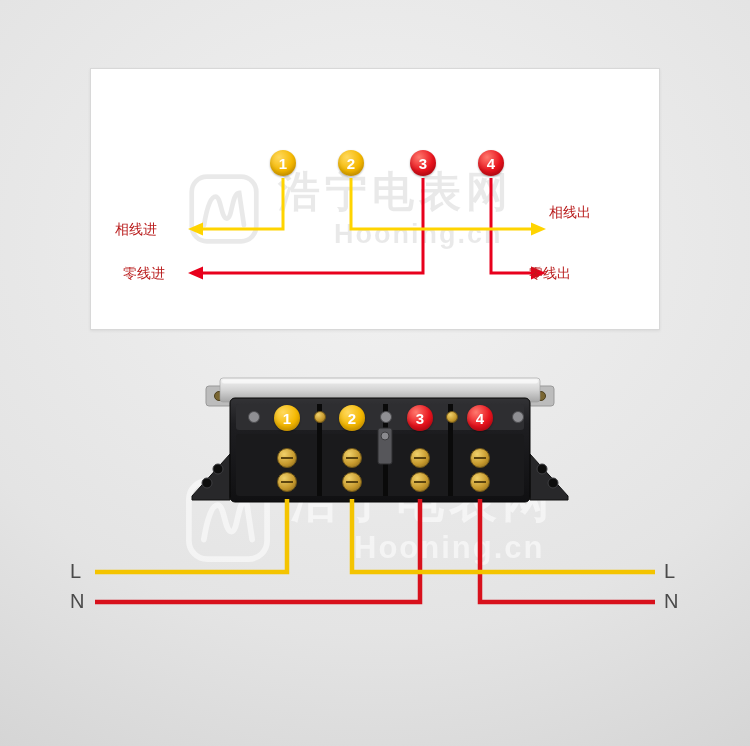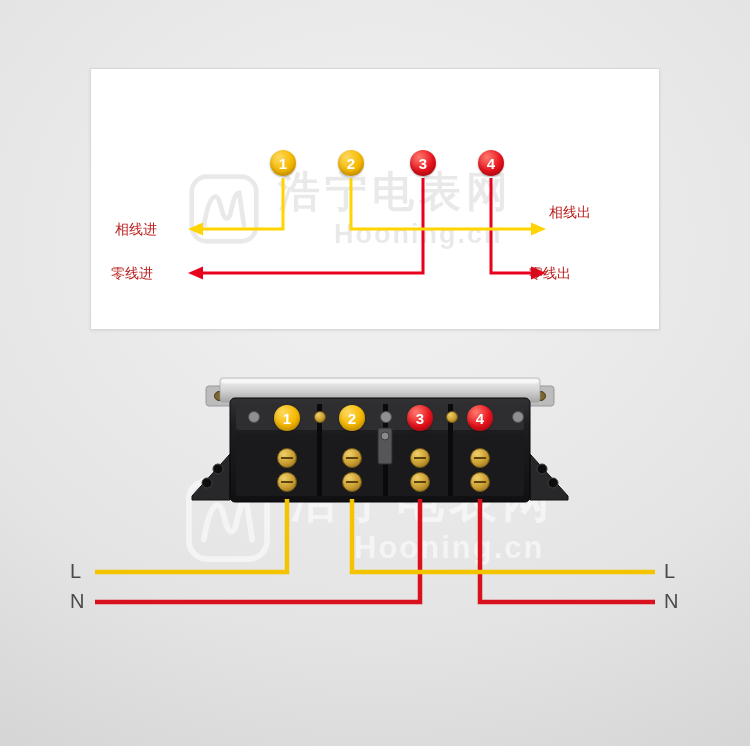--- a/index.html
+++ b/index.html
@@ -25,21 +25,21 @@
     display:flex;align-items:center;justify-content:center;
     color:#fff;font-size:15px;font-weight:bold;
     box-shadow:inset 0 -3px 4px rgba(0,0,0,.18), 0 1px 2px rgba(0,0,0,.3);
   }
   .badge.yellow{background:radial-gradient(circle at 35% 28%, #ffd95e 0%, #f5b800 55%, #dd9c00 100%);}
   .badge.red{background:radial-gradient(circle at 35% 28%, #ff7a6e 0%, #e8131d 55%, #bf0410 100%);}
   .pb1{left:179px;top:81px}.pb2{left:247px;top:81px}.pb3{left:319px;top:81px}.pb4{left:387px;top:81px}
   .mb1{left:274px;top:405px}.mb2{left:339px;top:405px}.mb3{left:407px;top:405px}.mb4{left:467px;top:405px}
   .lbl{position:absolute;font-size:14px;color:#b91c1c;line-height:26px;}
   .lbl-phase-in{left:24px;top:147px}
-  .lbl-neutral-in{left:20px;top:191px}
+  .lbl-neutral-in{left:32px;top:191px}
   .lbl-phase-out{left:458px;top:130px}
   .lbl-neutral-out{left:438px;top:191px}
   
   .watermark{position:absolute;display:flex;align-items:center;gap:16px;pointer-events:none;}
   .wm-upper{left:95px;top:98px;color:rgba(0,0,0,0.085);}
   .wm-lower{left:182px;top:472px;color:rgba(255,255,255,0.55);}
   .wm-text{display:flex;flex-direction:column;}
   .wm-brand{font-weight:bold;letter-spacing:5px;}
   .wm-upper .wm-brand{font-size:42px;line-height:50px;}
   .wm-lower .wm-brand{font-size:48px;line-height:56px;}

